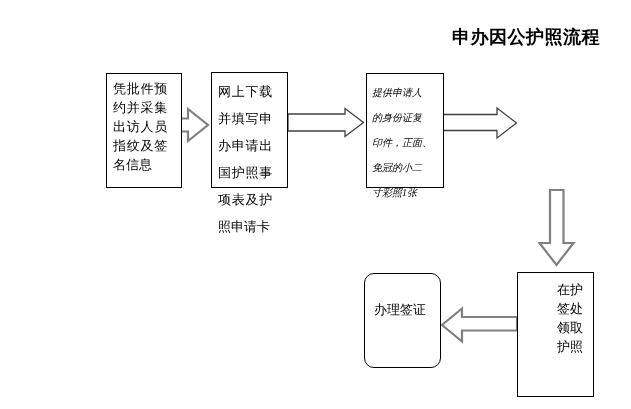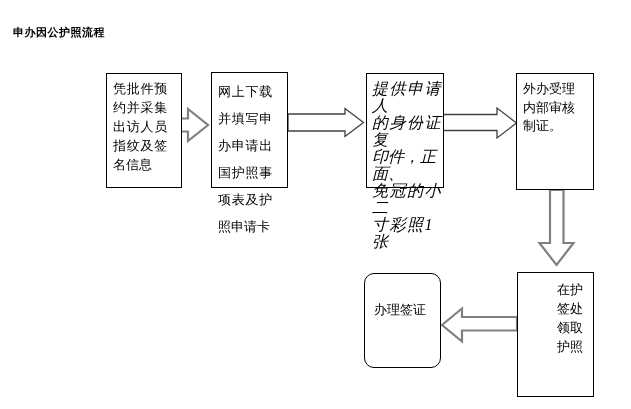--- a/index.html
+++ b/index.html
@@ -2,41 +2,41 @@
 <html><head>
 <meta charset="utf-8">
 <style>
   html,body { margin:0; padding:0; background:#ffffff; }
   #stage {
     position:relative; width:631px; height:409px; background:#ffffff;
     font-family:"Liberation Serif", serif; color:#000;
     overflow:hidden;
   }
   #title {
-    position:absolute; left:13px; top:25px; width:600px; text-align:left;
-    font-size:11px; font-weight:bold; letter-spacing:0.5px;
+    position:absolute; left:0; top:25px; width:600px; text-align:right;
+    font-size:18px; font-weight:bold; letter-spacing:0.5px;
     font-family:"Liberation Serif", serif;
   }
   .fbox {
     position:absolute; box-sizing:border-box;
     border:1px solid #000; background:#fff;
   }
   .ftext {
     white-space:pre-line; font-size:13px; line-height:19px;
   }
   
   .b1 { left:62px;  top:73px;  width:76px; height:115px;margin-left:44px; }
   .b2 { left:211px; top:72px;  width:77px; height:116px; }
   .b3 { left:366px; top:73px;  width:78px; height:115px; }
   .b4 { left:516px; top:73px;  width:78px; height:117px; }
   .b5 { left:517px; top:272px; width:77px; height:125px;padding-left:32px; }
   .b6 { left:364px; top:273px; width:77px; height:95px;border-radius:10px; }
   .b1 .ftext { padding:5px 0 0 6px;  word-spacing:-2.5px; }
   .b2 .ftext { padding:5px 0 0 6px;  line-height:27px; word-spacing:-2.5px; }
-  .b3 .ftext { padding:6px 0 0 5px;  font-size:16px; line-height:17px;
+  .b3 .ftext { padding:6px 0 0 5px;  font-size:10px; line-height:25px;
                font-style:italic; word-spacing:-2.5px; }
   .b4 .ftext { padding:6px 0 0 6px;  line-height:18.5px; }
   .b5 .ftext { padding:7px 0 0 7px;  }
   .b6 .ftext { padding:26px 0 0 9px; }
   svg.arrows { position:absolute; left:0; top:0; width:631px; height:409px;
                pointer-events:none; }
   svg .blk { fill:#ffffff; stroke-linejoin:miter; }
   svg .gray { stroke-width:2.2; }
   svg .thin { stroke-width:1.3; }
 </style>
@@ -73,25 +73,20 @@
   </div>
 
   <div class="fbox b3">
     <div class="ftext">提 供 申 请 人
 的 身 份 证 复
 印件，正面、
 免 冠 的 小 二
 寸 彩 照 1 张</div>
   </div>
 
-  <div class="fbox b4">
-    <div class="ftext">外办受理
-内部审核
-制证。</div>
-  </div>
 
   <div class="fbox b5">
     <div class="ftext">在护签处
 领取护照</div>
   </div>
 
   <div class="fbox b6">
     <div class="ftext">办理签证</div>
   </div>
 

